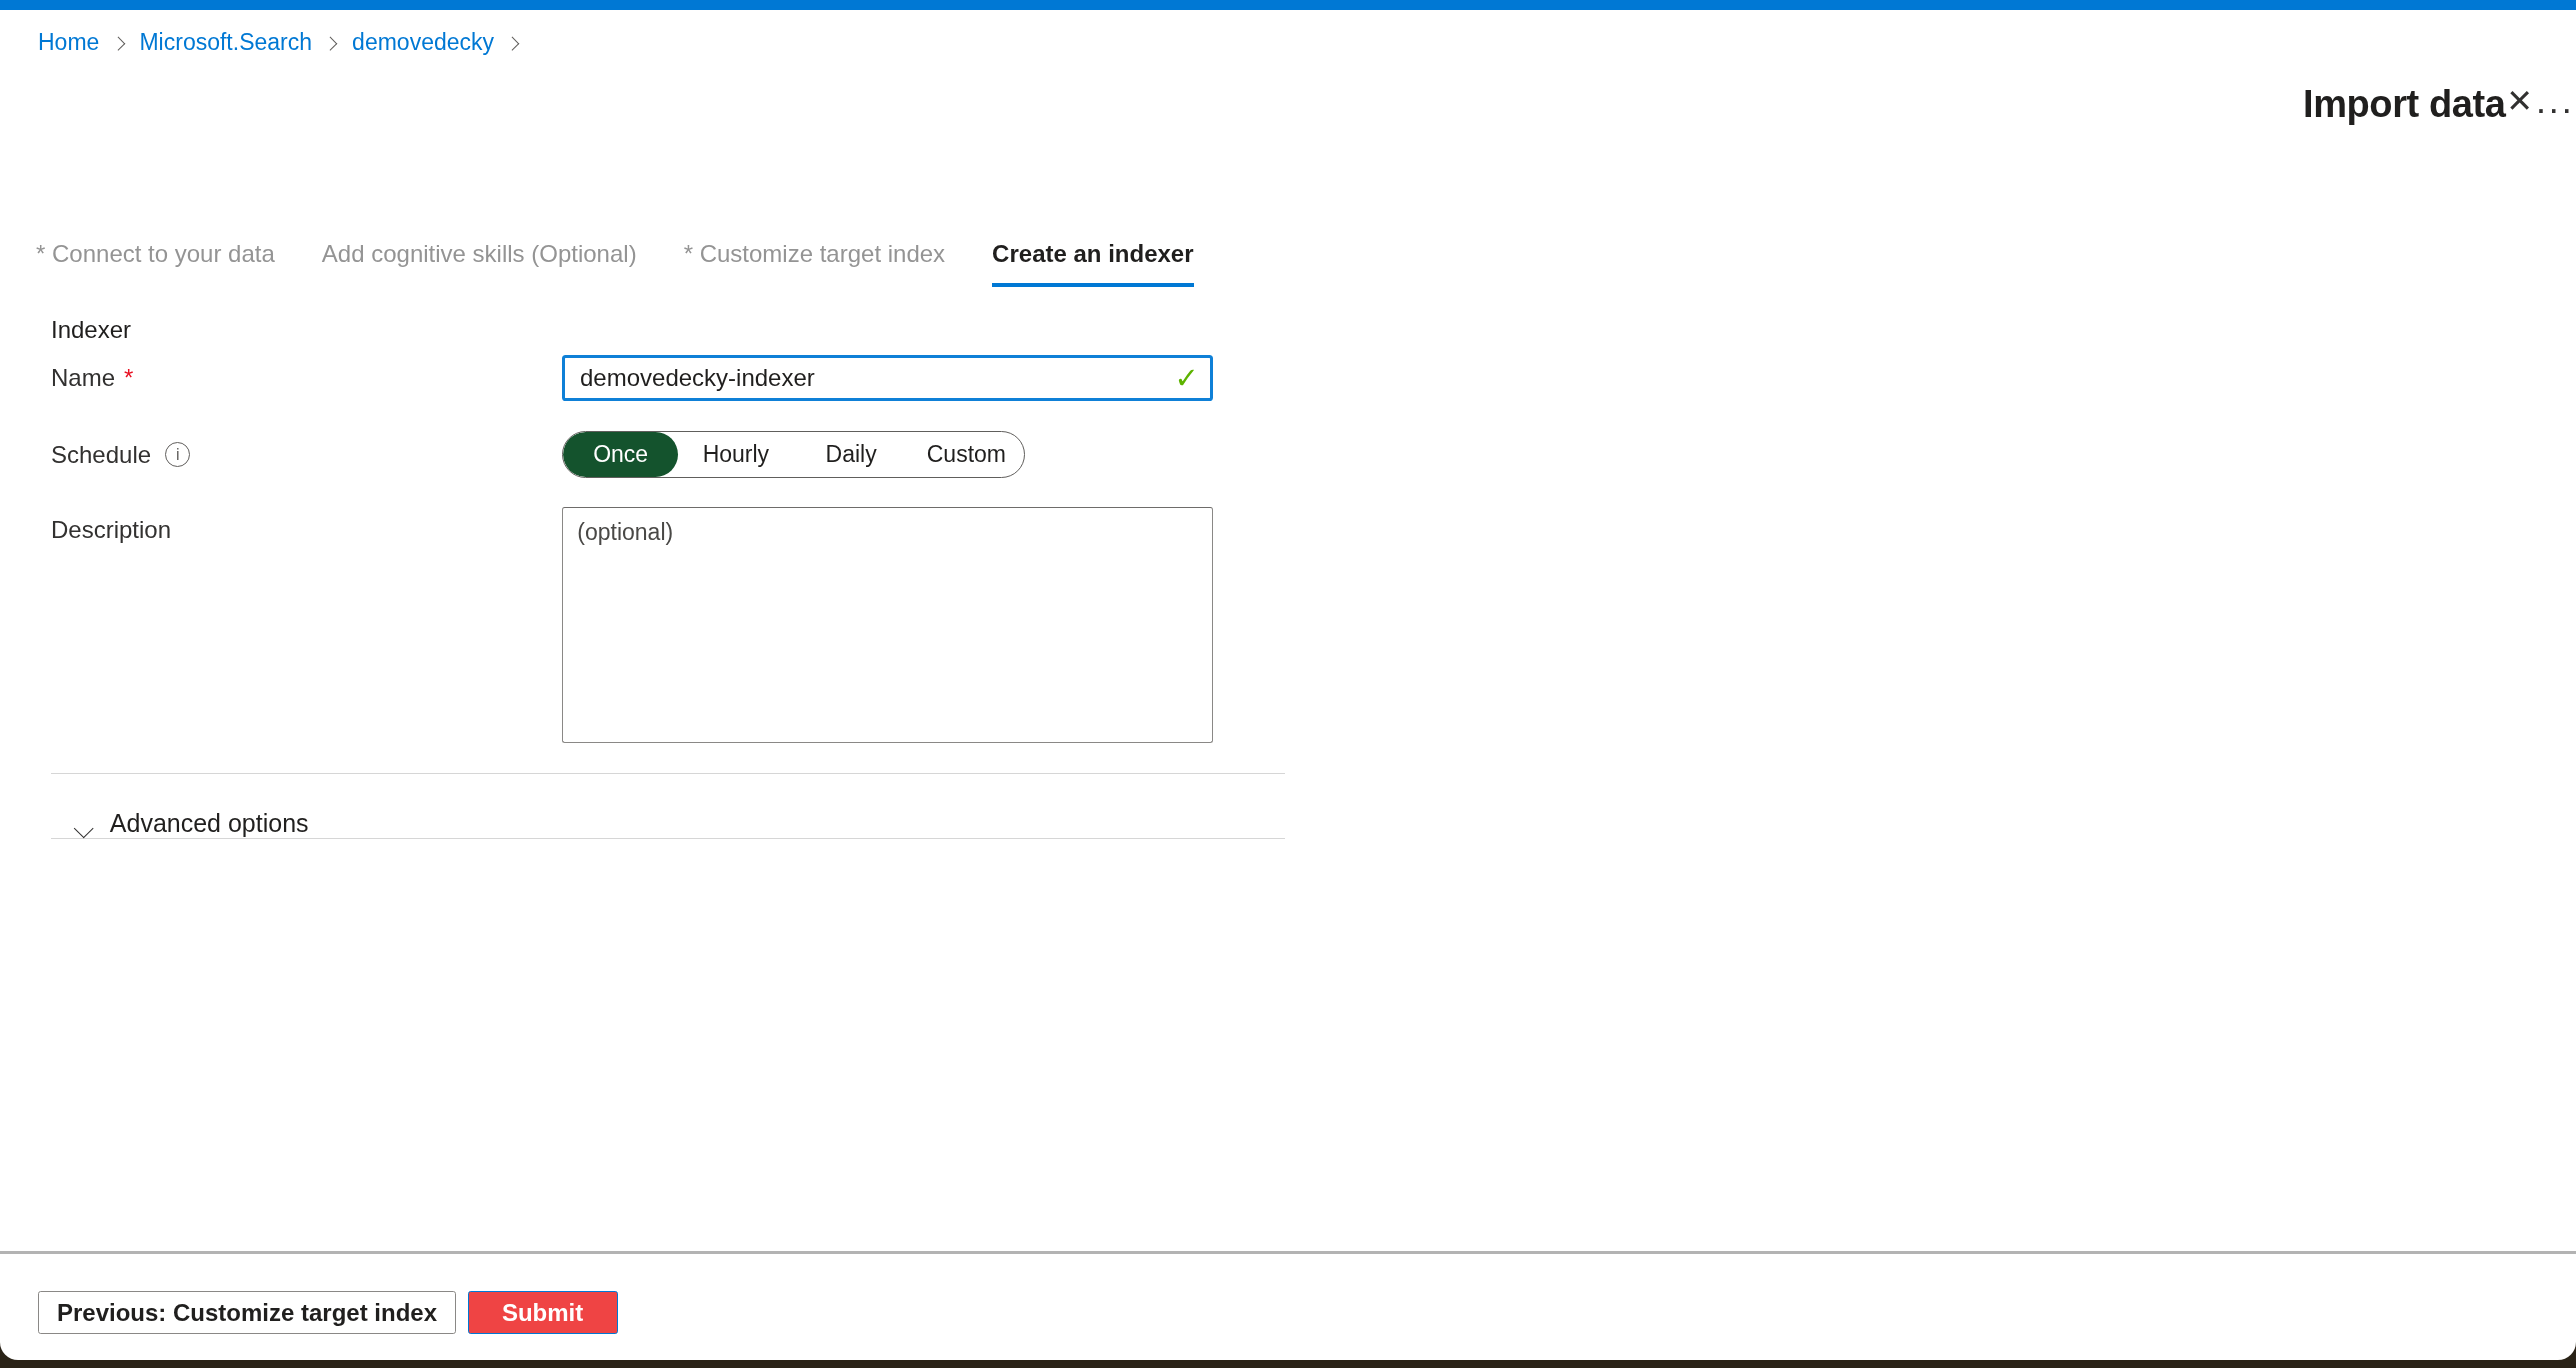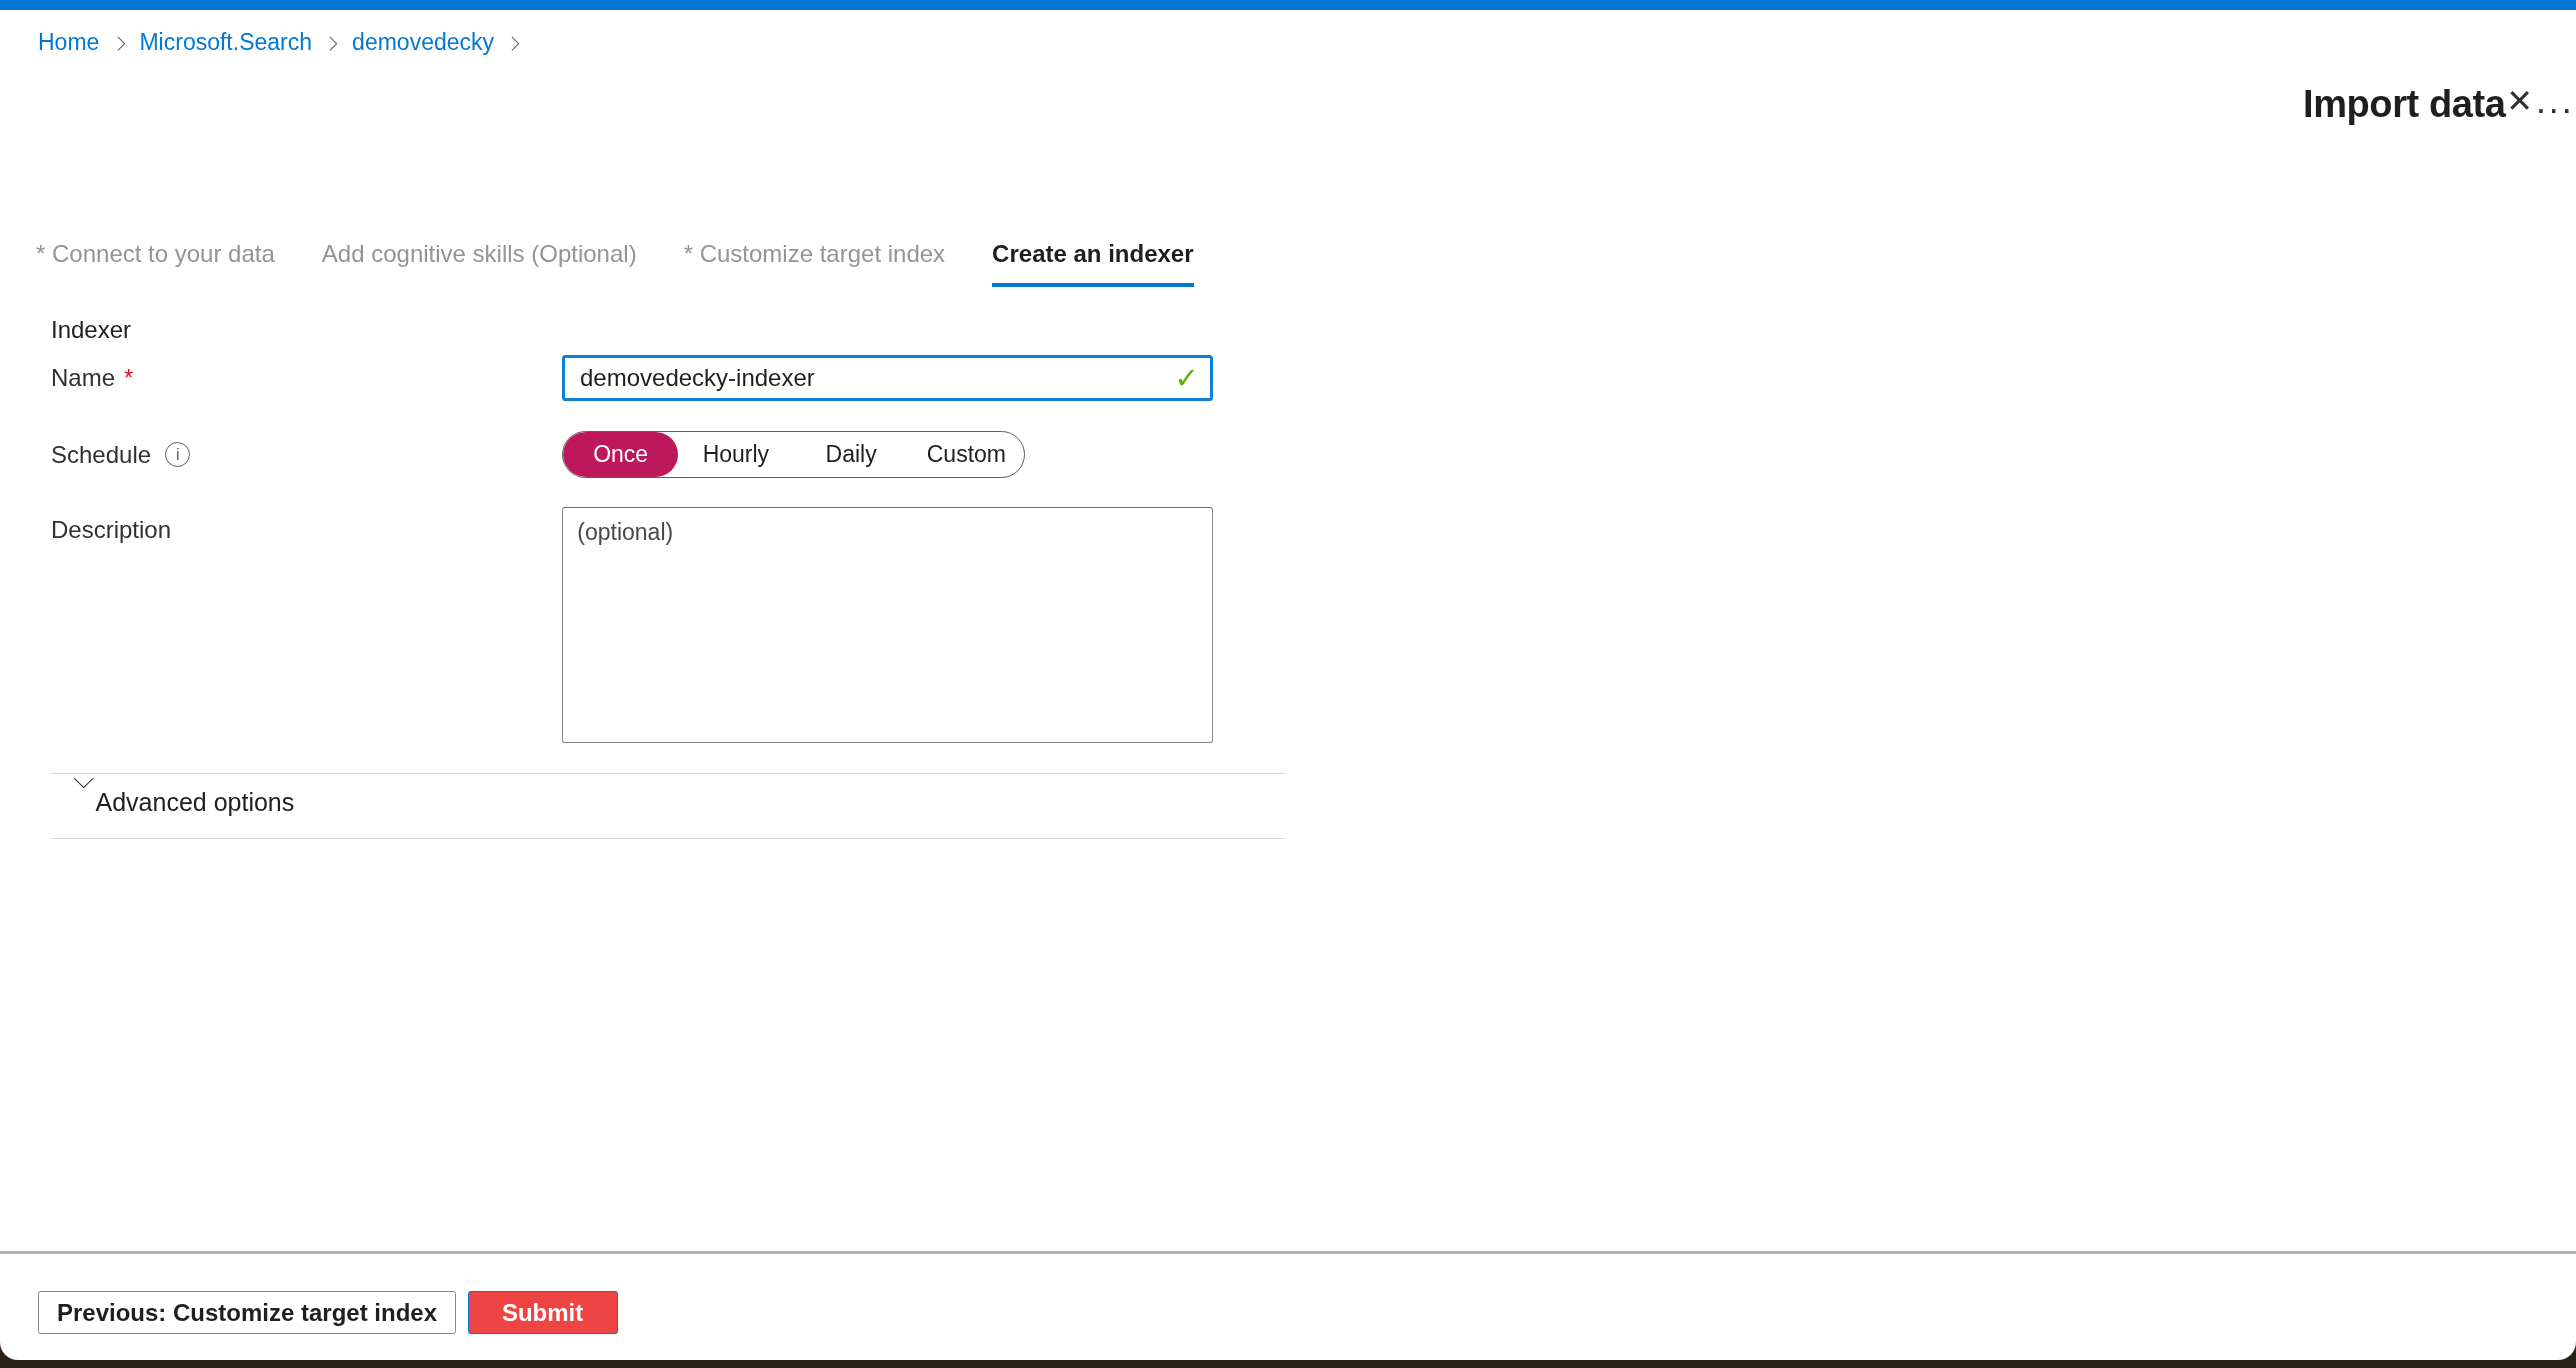--- a/index.html
+++ b/index.html
@@ -69,34 +69,34 @@
     font-size:16px; color:#605e5c; font-style:normal; cursor:default; flex:0 0 auto;
   }
   .pill-group {
     width:463px; height:47px; border:1.8px solid #605e5c; border-radius:25px;
     display:flex; align-items:stretch; overflow:hidden; background:#fff;
   }
   .pill-opt {
     flex:1 1 0; display:flex; align-items:center; justify-content:center;
     font-size:23px; color:#201f1e; cursor:pointer; border-radius:23px;
   }
-  .pill-opt.selected { background:#be185d; color:#ffffff; font-weight:400; }
+  .pill-opt.selected { background:#14532d; color:#ffffff; font-weight:400; }
   .row-desc { margin-top:29px; align-items:flex-start; }
   .row-desc .flabel { margin-top:9px; }
   .desc-textarea {
     width:651px; height:236px; border:1.8px solid #8a8886; border-top-color:#6e6c6a; border-radius:2.7px;
     font-size:23px; color:#201f1e; padding:10.7px 14.3px; resize:none; outline:none;
     font-family:"Liberation Sans","DejaVu Sans",sans-serif;
   }
   .desc-textarea::placeholder { color:#494846; opacity:1; }
 
   
   .mid-divider { margin-left:51px; width:1234px; height:0; border-top:1.8px solid #d6d6d6; }
   .divider-top { margin-top:30px; }
-  .advanced-row { display:flex; align-items:flex-start; height:64px; margin-left:74px; cursor:pointer;flex-direction:column; }
+  .advanced-row { display:flex; align-items:flex-end; height:64px; margin-left:74px; cursor:pointer; }
   .chevron-down {
     width:14.3px; height:14.3px; flex:0 0 auto;
     border-right:1.8px solid #323130; border-bottom:1.8px solid #323130;
     transform:rotate(45deg) translateY(-3.6px);
   }
   .advanced-label { margin-left:21.5px; font-size:25px; color:#201f1e; }
 
   
   .footer {
     position:absolute; left:0; right:0; top:1251px;

